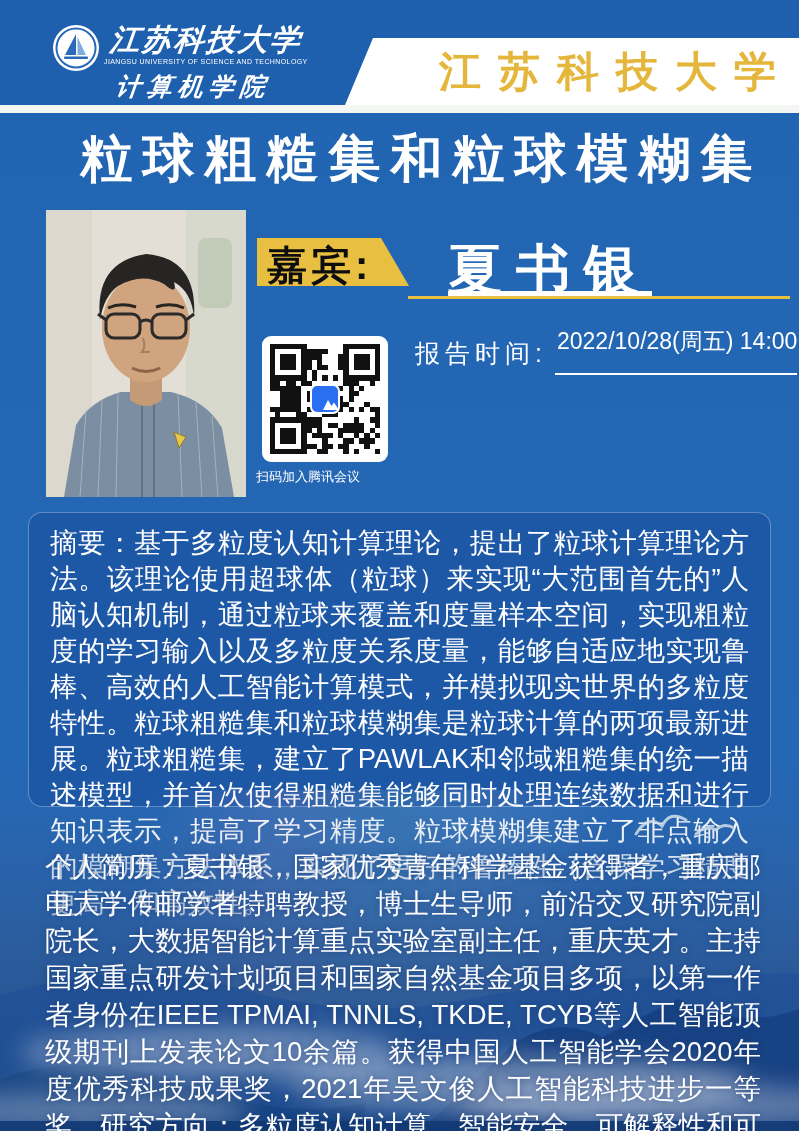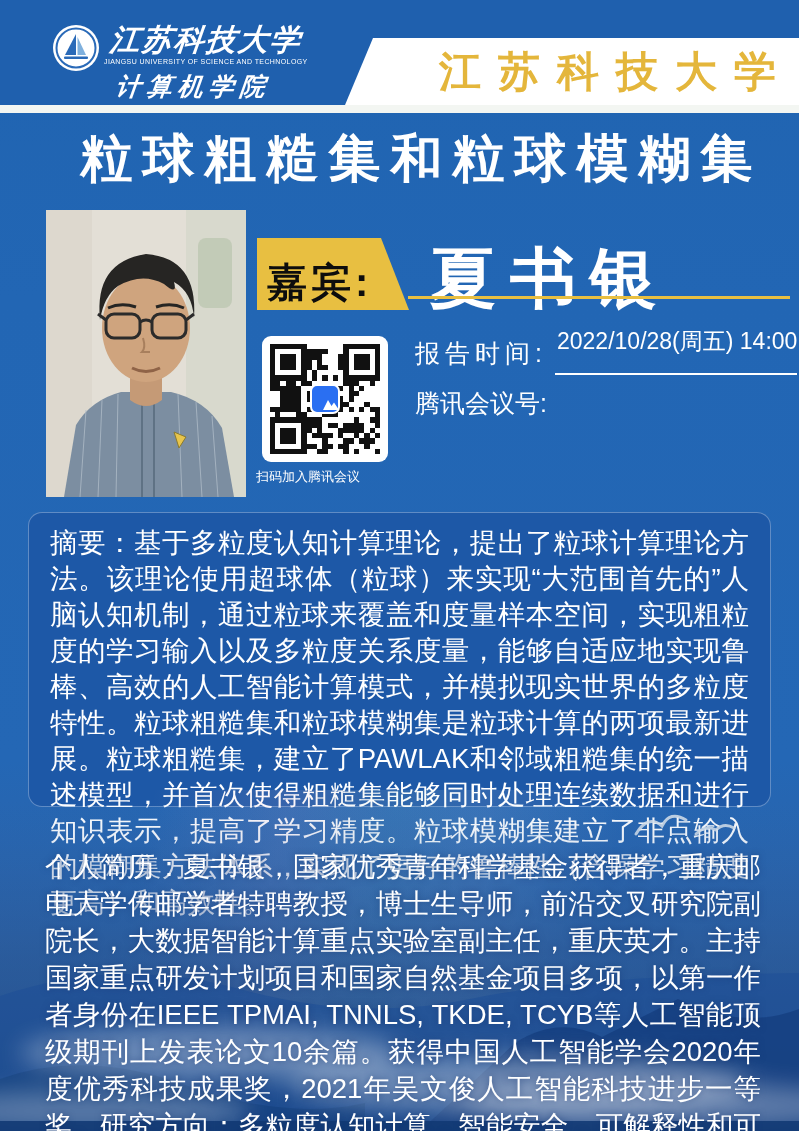--- a/index.html
+++ b/index.html
@@ -36,40 +36,40 @@
   
   .lecture-title{
     position:absolute;left:17px;top:124px;width:799px;text-align:center;
     font-size:52px;font-weight:bold;color:#ffffff;letter-spacing:10px;white-space:nowrap;
     text-indent:10px;
   }
   
   .photo{position:absolute;left:46px;top:210px;width:200px;height:287px;overflow:hidden;}
   
   .guest-badge{
-    position:absolute;left:257px;top:238px;width:152px;height:72px;background:#e8bf41;
+    position:absolute;left:257px;top:238px;width:152px;height:48px;background:#e8bf41;
     clip-path:polygon(0 0,calc(100% - 28px) 0,100% 100%,0 100%);
-    display:flex;align-items:flex-end;
+    display:flex;align-items:flex-start;
   }
   .guest-label{font-size:40px;font-weight:bold;color:#0d0d0d;letter-spacing:4px;padding-left:10px;white-space:nowrap;}
   .guest-name{
     position:absolute;left:420px;top:234px;width:260px;text-align:center;
-    font-size:66px;font-weight:bold;color:#fff;letter-spacing:14px;white-space:nowrap;
+    font-size:54px;font-weight:bold;color:#fff;letter-spacing:14px;white-space:nowrap;text-decoration:underline;
   }
   .guest-underline{position:absolute;left:408px;top:296px;width:382px;height:3px;background:#e8bf41;}
   
   .qr-box{position:absolute;left:262px;top:336px;width:126px;height:126px;background:#fff;border-radius:9px;}
   .qr-box svg{position:absolute;left:8px;top:8px;}
   .qr-logo{
     position:absolute;left:48px;top:48px;width:30px;height:30px;background:#2a6ff2;border-radius:7px;
     border:2px solid #fff;box-sizing:border-box;display:flex;align-items:center;justify-content:center;
   }
   .qr-caption{position:absolute;left:256px;top:468px;width:160px;font-size:13px;color:#fff;white-space:nowrap;}
   
-  .info-list{position:absolute;left:415px;top:326px;width:356px;display:flex;flex-direction:column;gap:6px;}
+  .info-list{position:absolute;left:415px;top:326px;width:356px;display:flex;flex-direction:row;gap:6px;}
   .info-row{display:flex;align-items:flex-end;}
   .info-label{font-size:25px;color:#fff;white-space:nowrap;flex:0 0 140px;padding-bottom:5px;}
   .ls-wide{letter-spacing:5px;}
   .ls-narrow{letter-spacing:0px;}
   .info-value{
     flex:1;font-size:23px;color:#fff;white-space:nowrap;
     border-bottom:2px solid #fff;padding-bottom:16px;padding-left:2px;
   }
   
   .abstract-panel{

